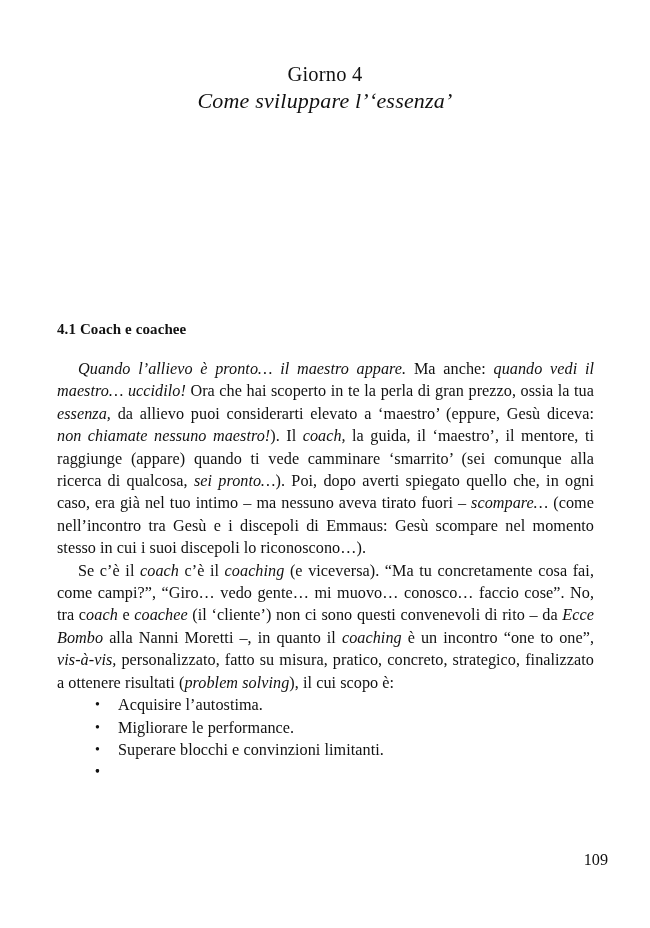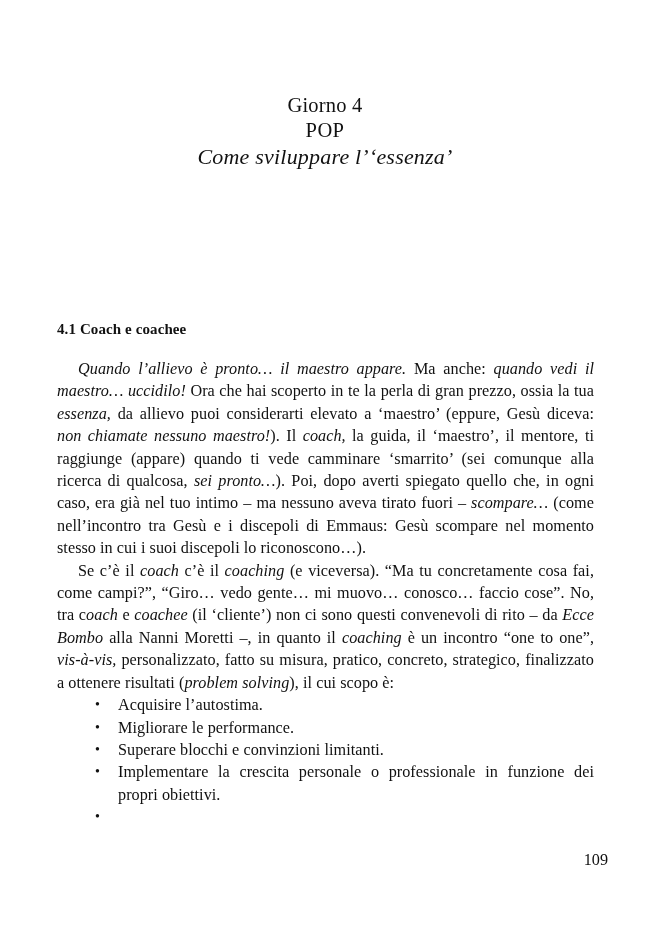--- a/index.html
+++ b/index.html
@@ -27,21 +27,20 @@
     position: absolute;
     left: 57px;
     top: 62px;
     width: 536px;
     text-align: center;
   }
   .title-line-1 {
     font-size: 20.5px;
     line-height: 25px;
     letter-spacing: 0.2px;
-    margin-top: 31px;
   }
   .title-line-2 {
     font-size: 20.5px;
     line-height: 25px;
     letter-spacing: 0.4px;
   }
   .title-line-3 {
     font-size: 22px;
     line-height: 27px;
     font-style: italic;
@@ -115,33 +114,32 @@
     text-align: right;
   }
 </style>
 </head>
 <body>
 
 <div class="page">
 
   <div class="title-block">
     <div class="title-line-1">Giorno 4</div>
-    <div class="title-line-2">POP</div>
     <div class="title-line-3">Come sviluppare l’‘essenza’</div>
   </div>
 
   <div class="section-heading">4.1 Coach e coachee</div>
 
   <div class="body-area">
     <p class="para"><i>Quando l’allievo è pronto… il maestro appare.</i> Ma anche: <i>quando vedi il maestro… uccidilo!</i> Ora che hai scoperto in te la perla di gran prezzo, ossia la tua <i>essenza,</i> da allievo puoi considerarti elevato a ‘maestro’ (eppure, Gesù diceva: <i>non chiamate nessuno maestro!</i>). Il <i>coach,</i> la guida, il ‘maestro’, il mentore, ti raggiunge (appare) quando ti vede camminare ‘smarrito’ (sei comunque alla ricerca di qualcosa, <i>sei pronto…</i>). Poi, dopo averti spiegato quello che, in ogni caso, era già nel tuo intimo – ma nessuno aveva tirato fuori – <i>scompare…</i> (come nell’incontro tra Gesù e i discepoli di Emmaus: Gesù scompare nel momento stesso in cui i suoi discepoli lo riconoscono…).</p>
     <p class="para cont">Se c’è il <i>coach</i> c’è il <i>coaching</i> (e viceversa). “Ma tu concretamente cosa fai, come campi?”, “Giro… vedo gente… mi muovo… conosco… faccio cose”. No, tra c<i>oach</i> e <i>coachee</i> (il ‘cliente’) non ci sono questi convenevoli di rito – da <i>Ecce Bombo</i> alla Nanni Moretti –, in quanto il <i>coaching</i> è un incontro “one to one”, <i>vis-à-vis,</i> personalizzato, fatto su misura, pratico, concreto, strategico, finalizzato a ottenere risultati (<i>problem solving</i>), il cui scopo è:</p>
     <ul class="bullets">
         <li><span class="dot">•</span><span>Acquisire l’autostima.</span></li>
         <li><span class="dot">•</span><span>Migliorare le performance.</span></li>
         <li><span class="dot">•</span><span>Superare blocchi e convinzioni limitanti.</span></li>
-        <li><span class="dot">•</span><span>Implementare la crescita personale o professionale in funzione dei propri obiettivi.</span></li>
+        <li><span class="dot">•</span></li>
         <li><span class="dot">•</span></li>
       </ul>
   </div>
 
   <div class="folio">109</div>
 
 </div>
 
 </body></html>

